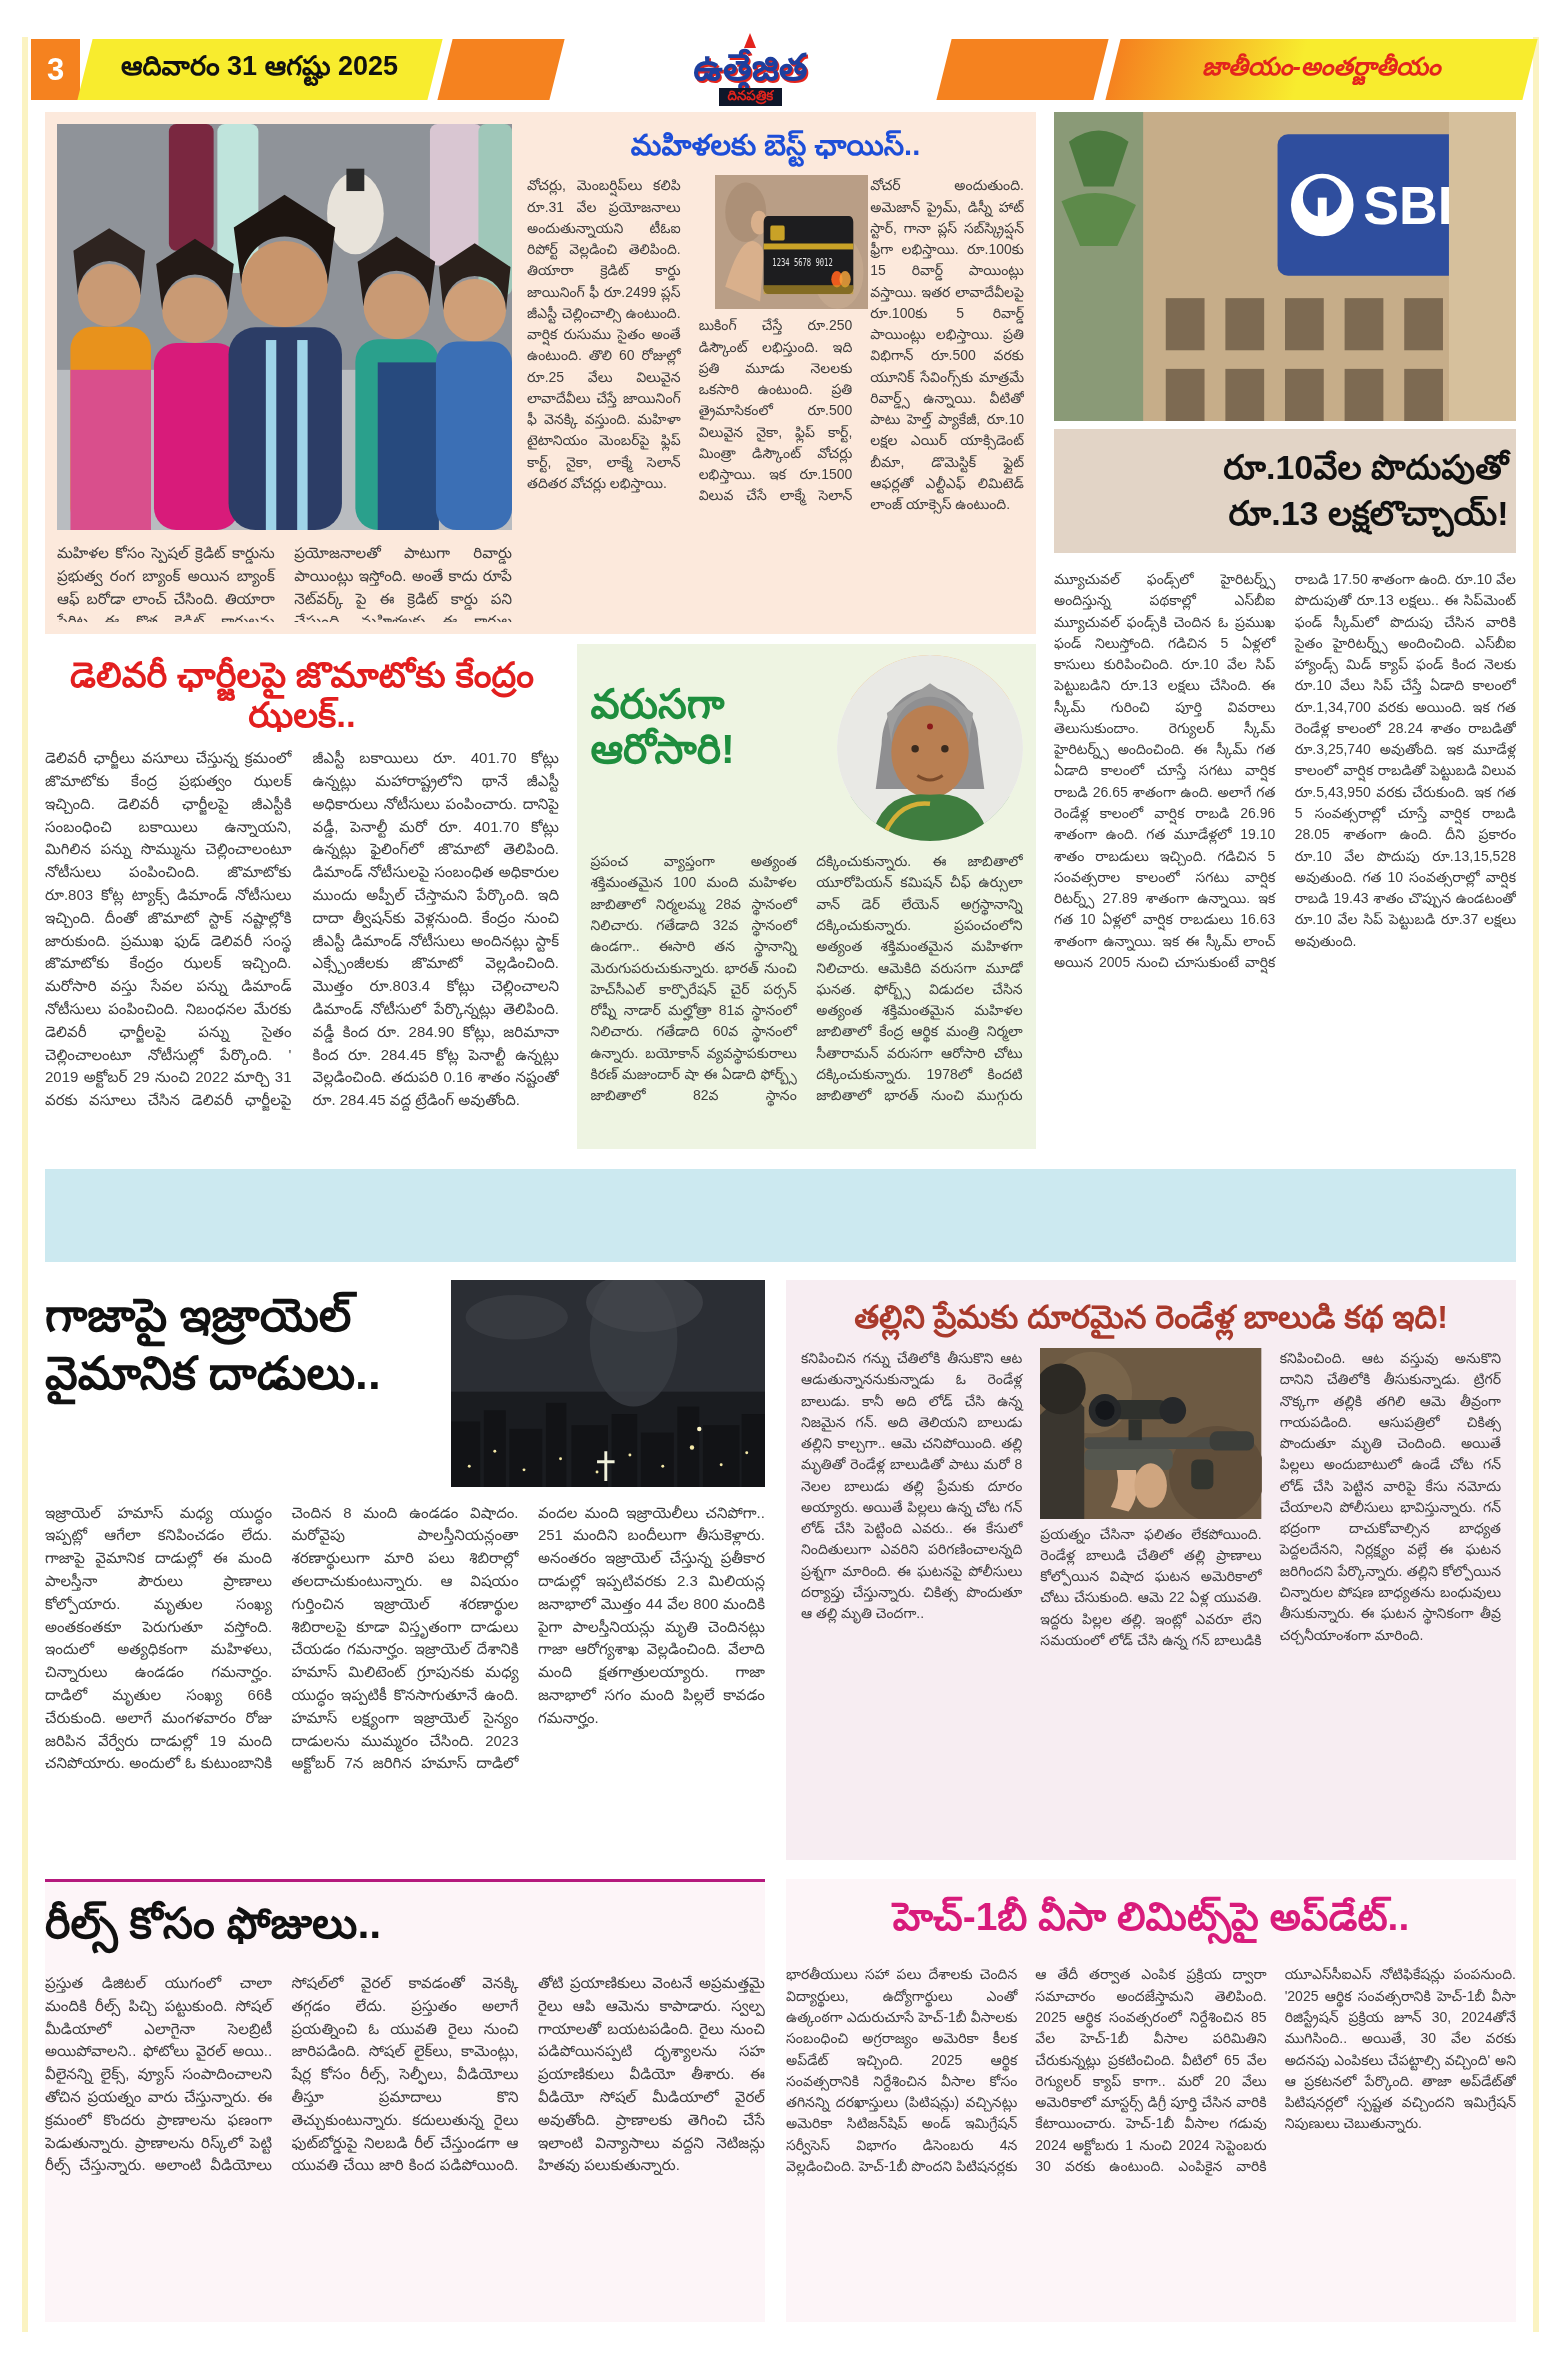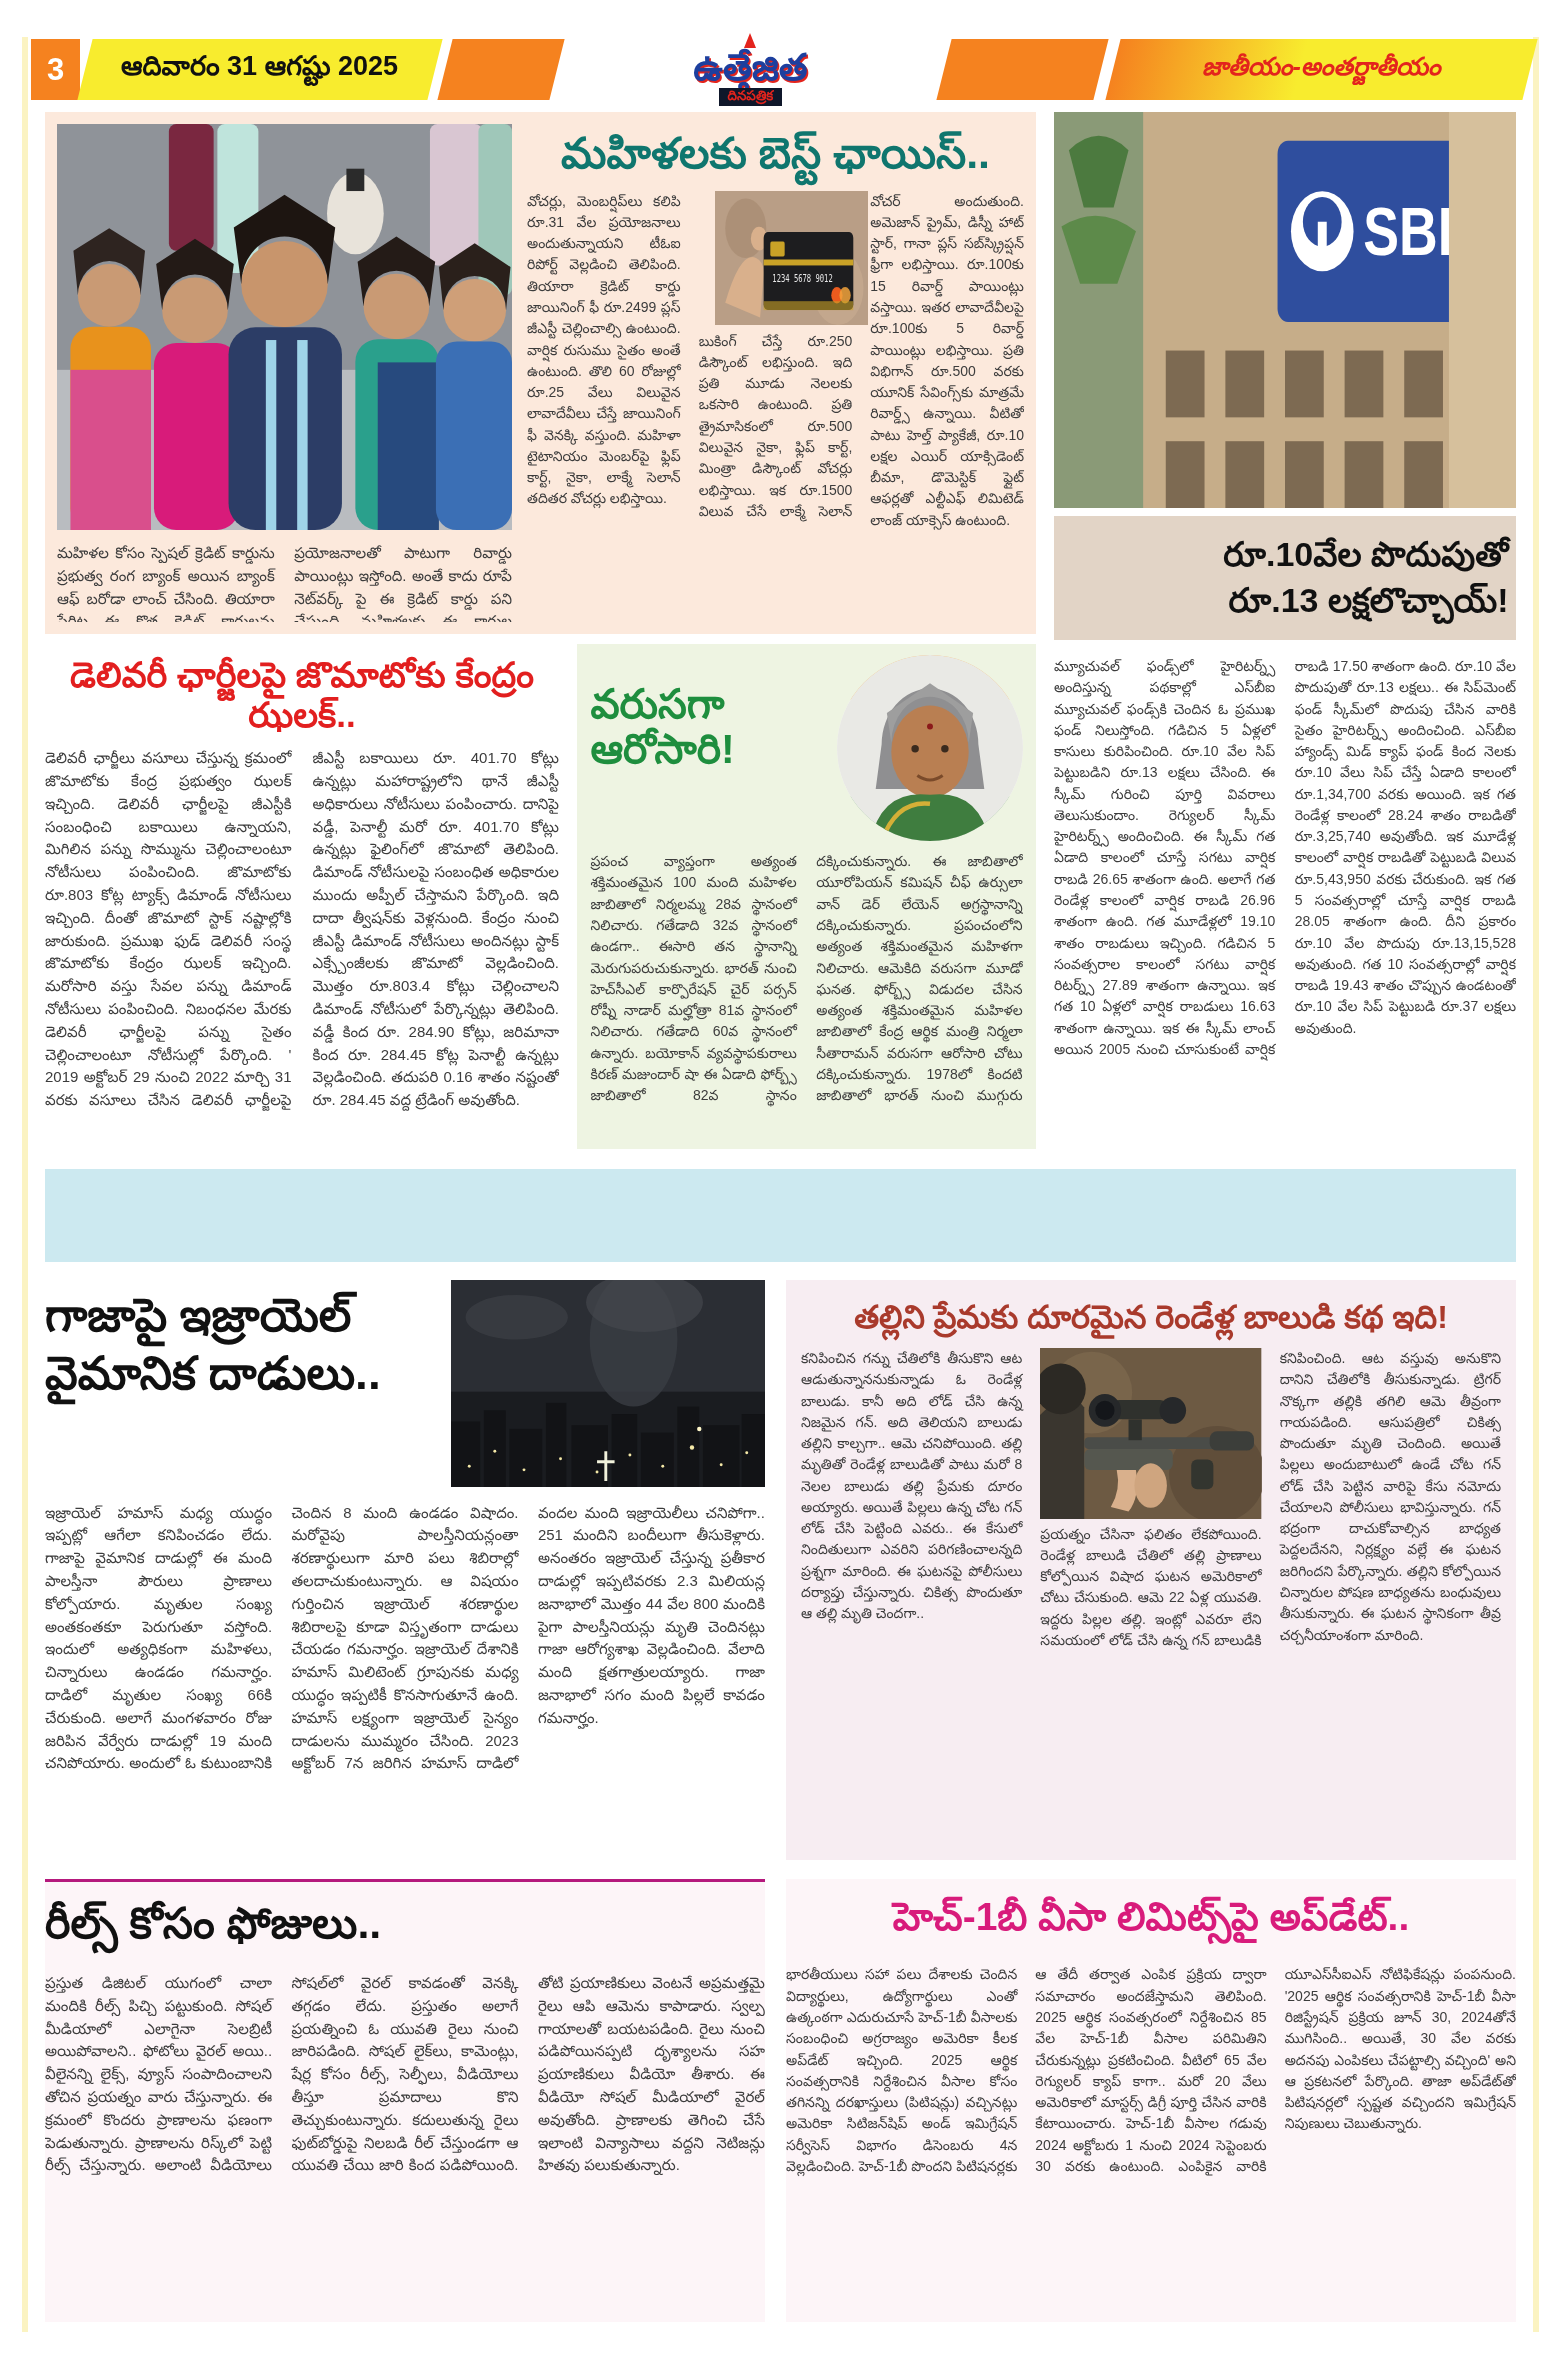--- a/index.html
+++ b/index.html
@@ -35,21 +35,21 @@
   .content { margin:12px 45px 0 45px; }
 
   
   .top-section { display:flex; gap:18px; }
   .left-main { width:991px; display:flex; flex-direction:column; }
   .credit-panel { background:#fce9dc; padding:12px; height:522px; display:flex; gap:15px; }
   .cc-left { width:455px; display:flex; flex-direction:column; }
   .photo-box { overflow:hidden; }
   .cc-left-text { margin-top:12px; column-count:2; column-gap:19.4px; flex:1; overflow:hidden; }
   .cc-right { flex:1; display:flex; flex-direction:column; }
-  .cc-headline { color:#0f766e; font-size:43px; font-weight:bold; text-align:center; line-height:1.1; padding:6px 0 13.4px 0; }
+  .cc-headline { color:#1d4ed8; font-size:29px; font-weight:bold; text-align:center; line-height:1.1; padding:6px 0 13.4px 0; }
   .cc-right-text { column-count:3; column-gap:18px; flex:1; overflow:hidden; font-size:14px; }
   .inset-card { width:100%; height:134px; margin:6px 16px; }
 
   .mid-row { display:flex; gap:18px; margin-top:10.4px; flex:1; }
   .zomato { width:514px; }
   .zom-headline { color:#e21f1f; font-size:35px; font-weight:bold; text-align:center; line-height:1.15; padding:10.4px 0 12px 0; }
   .zom-text { column-count:2; column-gap:21px; height:402px; overflow:hidden; }
   .sith-panel { flex:1; background:#eef4e2; padding:10.4px 13.4px; }
   .sith-top { display:flex; align-items:flex-start; gap:7.5px; }
   .sith-headline { color:#1e8e3e; font-size:41px; font-weight:bold; line-height:1.1; padding-top:27px; flex:1; }
@@ -198,21 +198,21 @@
               <path d="M60 250q20-55 65-50" stroke="#d4af37" stroke-width="6" fill="none"></path>
             </svg>
           </div>
         </div>
         <div class="sith-text bodytext">ప్రపంచ వ్యాప్తంగా అత్యంత శక్తిమంతమైన 100 మంది మహిళల జాబితాలో నిర్మలమ్మ 28వ స్థానంలో నిలిచారు. గతేడాది 32వ స్థానంలో ఉండగా.. ఈసారి తన స్థానాన్ని మెరుగుపరుచుకున్నారు. భారత్ నుంచి హెచ్‌సీఎల్ కార్పొరేషన్ చైర్ పర్సన్ రోష్నీ నాడార్ మల్హోత్రా 81వ స్థానంలో నిలిచారు. గతేడాది 60వ స్థానంలో ఉన్నారు. బయోకాన్ వ్యవస్థాపకురాలు కిరణ్ మజుందార్ షా ఈ ఏడాది ఫోర్బ్స్ జాబితాలో 82వ స్థానం దక్కించుకున్నారు. ఈ జాబితాలో యూరోపియన్ కమిషన్ చీఫ్ ఉర్సులా వాన్ డెర్ లేయెన్ అగ్రస్థానాన్ని దక్కించుకున్నారు. ప్రపంచంలోని అత్యంత శక్తిమంతమైన మహిళగా నిలిచారు. ఆమెకిది వరుసగా మూడో ఘనత. ఫోర్బ్స్ విడుదల చేసిన అత్యంత శక్తిమంతమైన మహిళల జాబితాలో కేంద్ర ఆర్థిక మంత్రి నిర్మలా సీతారామన్ వరుసగా ఆరోసారి చోటు దక్కించుకున్నారు. 1978లో కిందటి జాబితాలో భారత్ నుంచి ముగ్గురు మహిళలకు చోటు లభించింది. ఆర్థికవేత్తలుగా రాణిస్తున్న వారిలో వీరు ముందు వరుసలో నిలిచారు.</div>
       </div>
     </div>
   </div>
 
   <div class="sbi-col">
-    <div class="photo-box" style="height:396px;">
+    <div class="photo-box" style="height:309px;">
       <svg width="100%" height="100%" viewBox="0 0 620 415" preserveAspectRatio="none">
         <rect width="620" height="415" fill="#c9b18f"></rect>
         <rect x="0" y="0" width="120" height="415" fill="#8a9a77"></rect>
         <path d="M20 40q40-30 80 0l-20 60h-40z" fill="#4c7a3f"></path>
         <path d="M10 120q50-25 100 5l-25 55h-50z" fill="#5d8a4a"></path>
         <rect x="120" y="0" width="500" height="415" fill="#c6ad89"></rect>
         <g fill="#7d6a52">
           <rect x="150" y="250" width="52" height="70"></rect>
             <rect x="230" y="250" width="52" height="70"></rect>
           <rect x="310" y="250" width="52" height="70"></rect>

